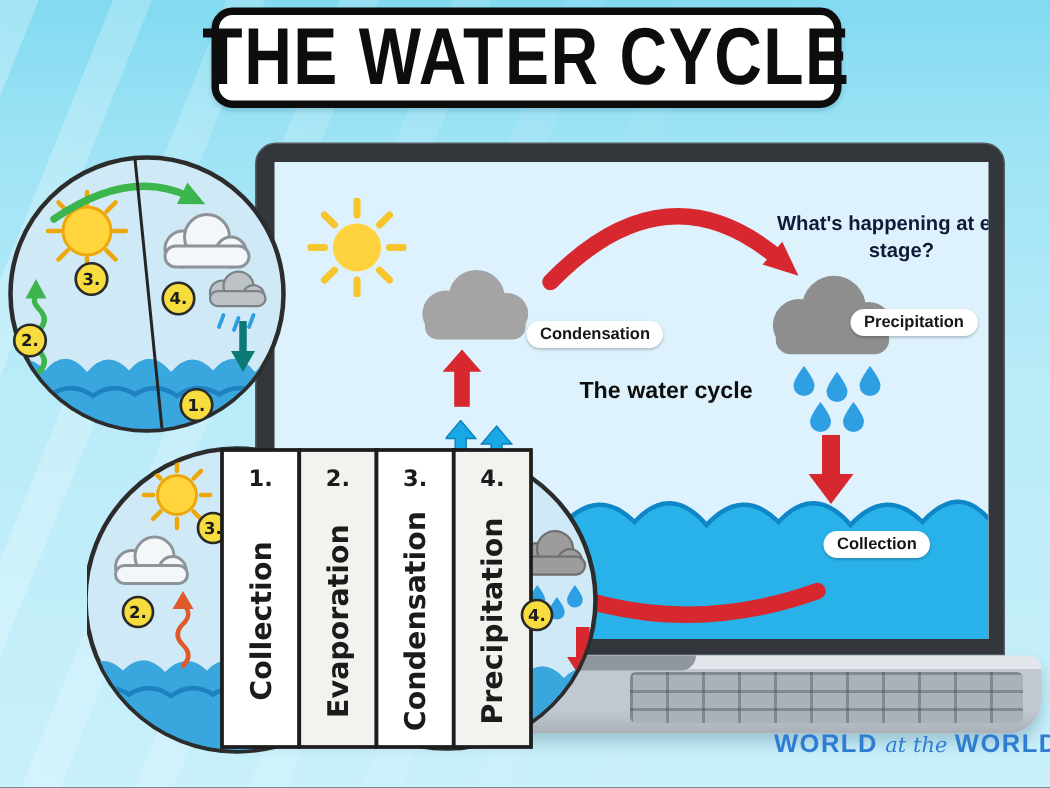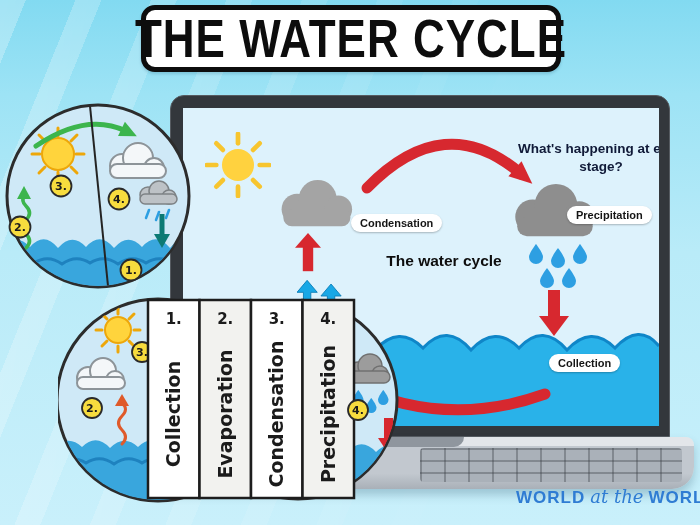--- a/index.html
+++ b/index.html
@@ -30,21 +30,21 @@
   
   .pill{position:absolute;background:#fff;border-radius:12px;padding:3px 9px;font-size:11px;font-weight:bold;
         color:#151515;box-shadow:0 1px 2px rgba(0,0,0,.25);white-space:nowrap;}
   .question{position:absolute;left:330px;top:32px;width:176px;text-align:center;font-weight:bold;
         font-size:13.5px;line-height:1.3;color:#101a38;}
   .slide-title{position:absolute;left:186px;top:144px;width:150px;text-align:center;font-weight:bold;
         font-size:15.5px;color:#0d0d0d;}
   
   .logo{position:absolute;left:516px;top:486px;display:flex;align-items:baseline;gap:5px;color:#2f7cd3;white-space:nowrap}
   .logo-strong{font-weight:bold;font-size:17px;letter-spacing:1px}
-  .logo-script{font-family:"DejaVu Serif",serif;font-style:italic;font-size:18px}
+  .logo-script{font-family:"DejaVu Serif",serif;font-style:italic;font-size:14px}
   svg text{font-family:"DejaVu Sans","Liberation Sans",sans-serif;fill:#1b1b1b}
 </style>
 </head>
 <body>
 
 <div class="page">
   <div class="rays"></div>
 
   <div class="title-banner">
     <span class="title-text">THE WATER CYCLE</span>

